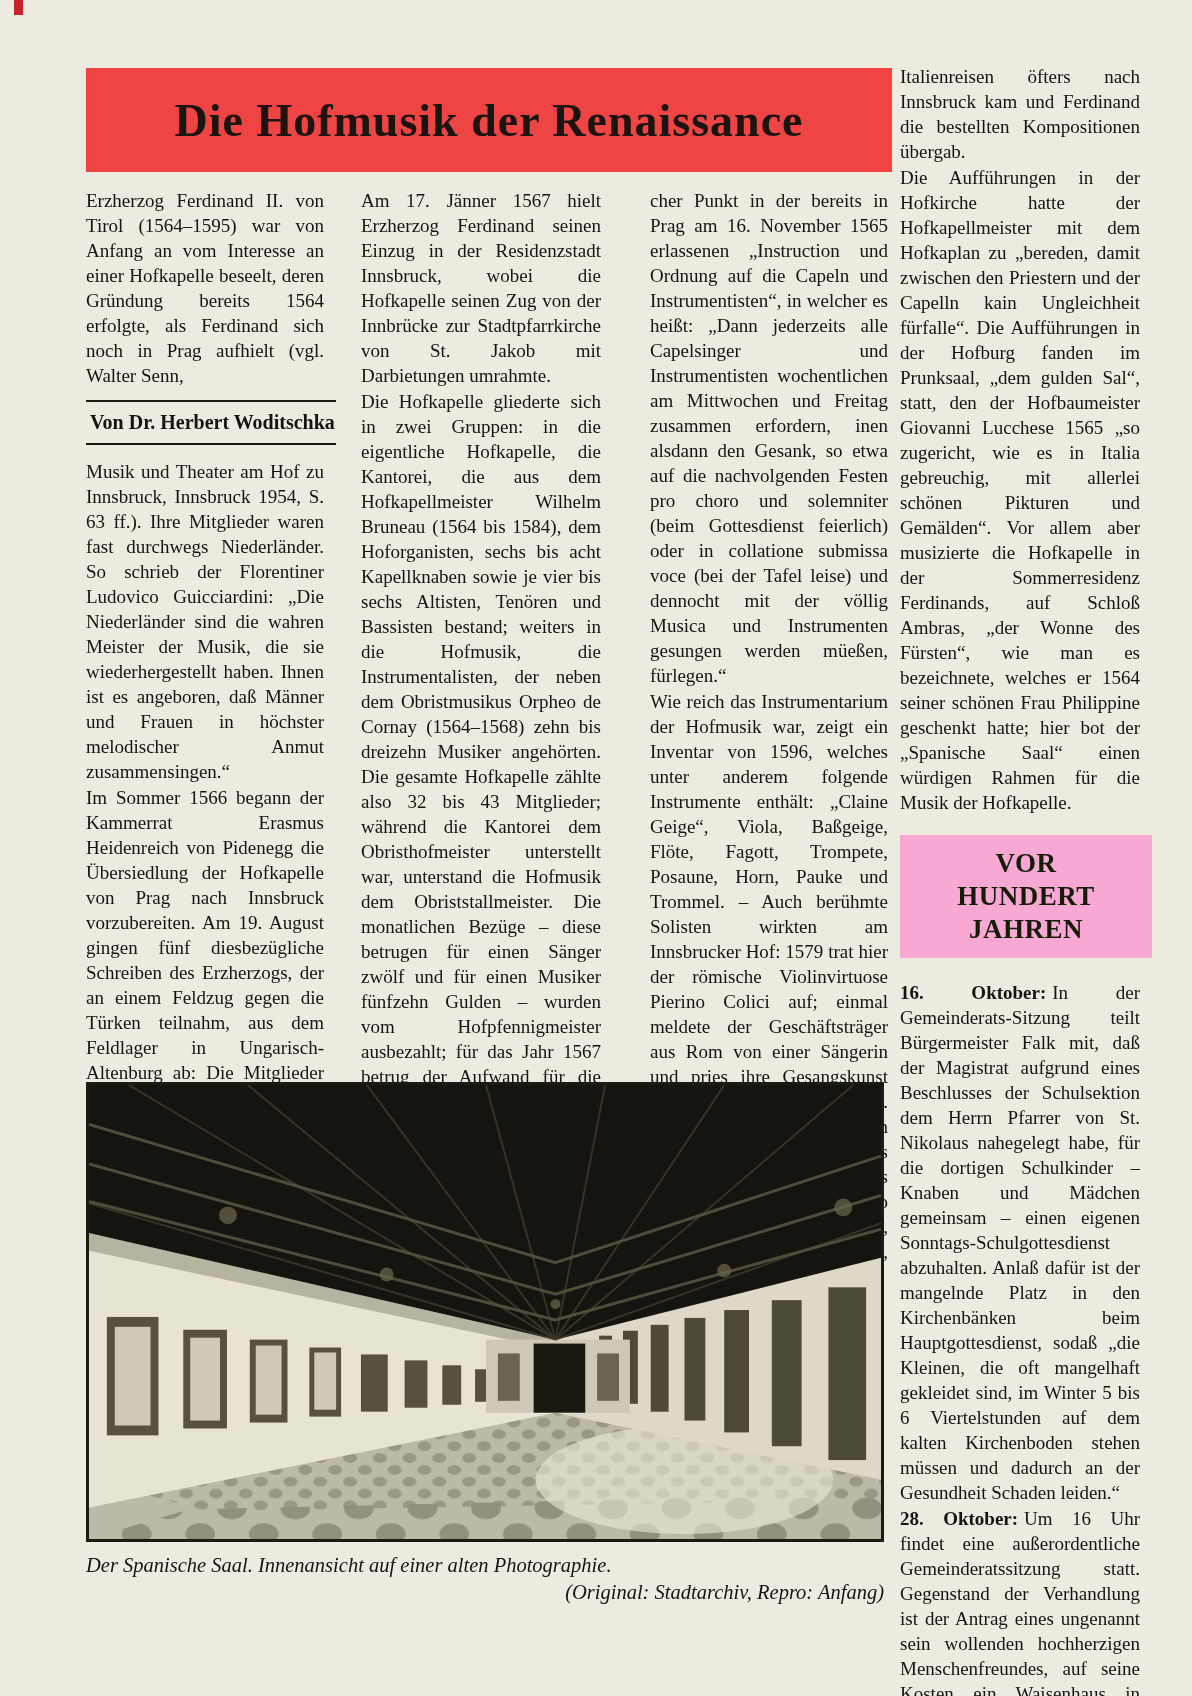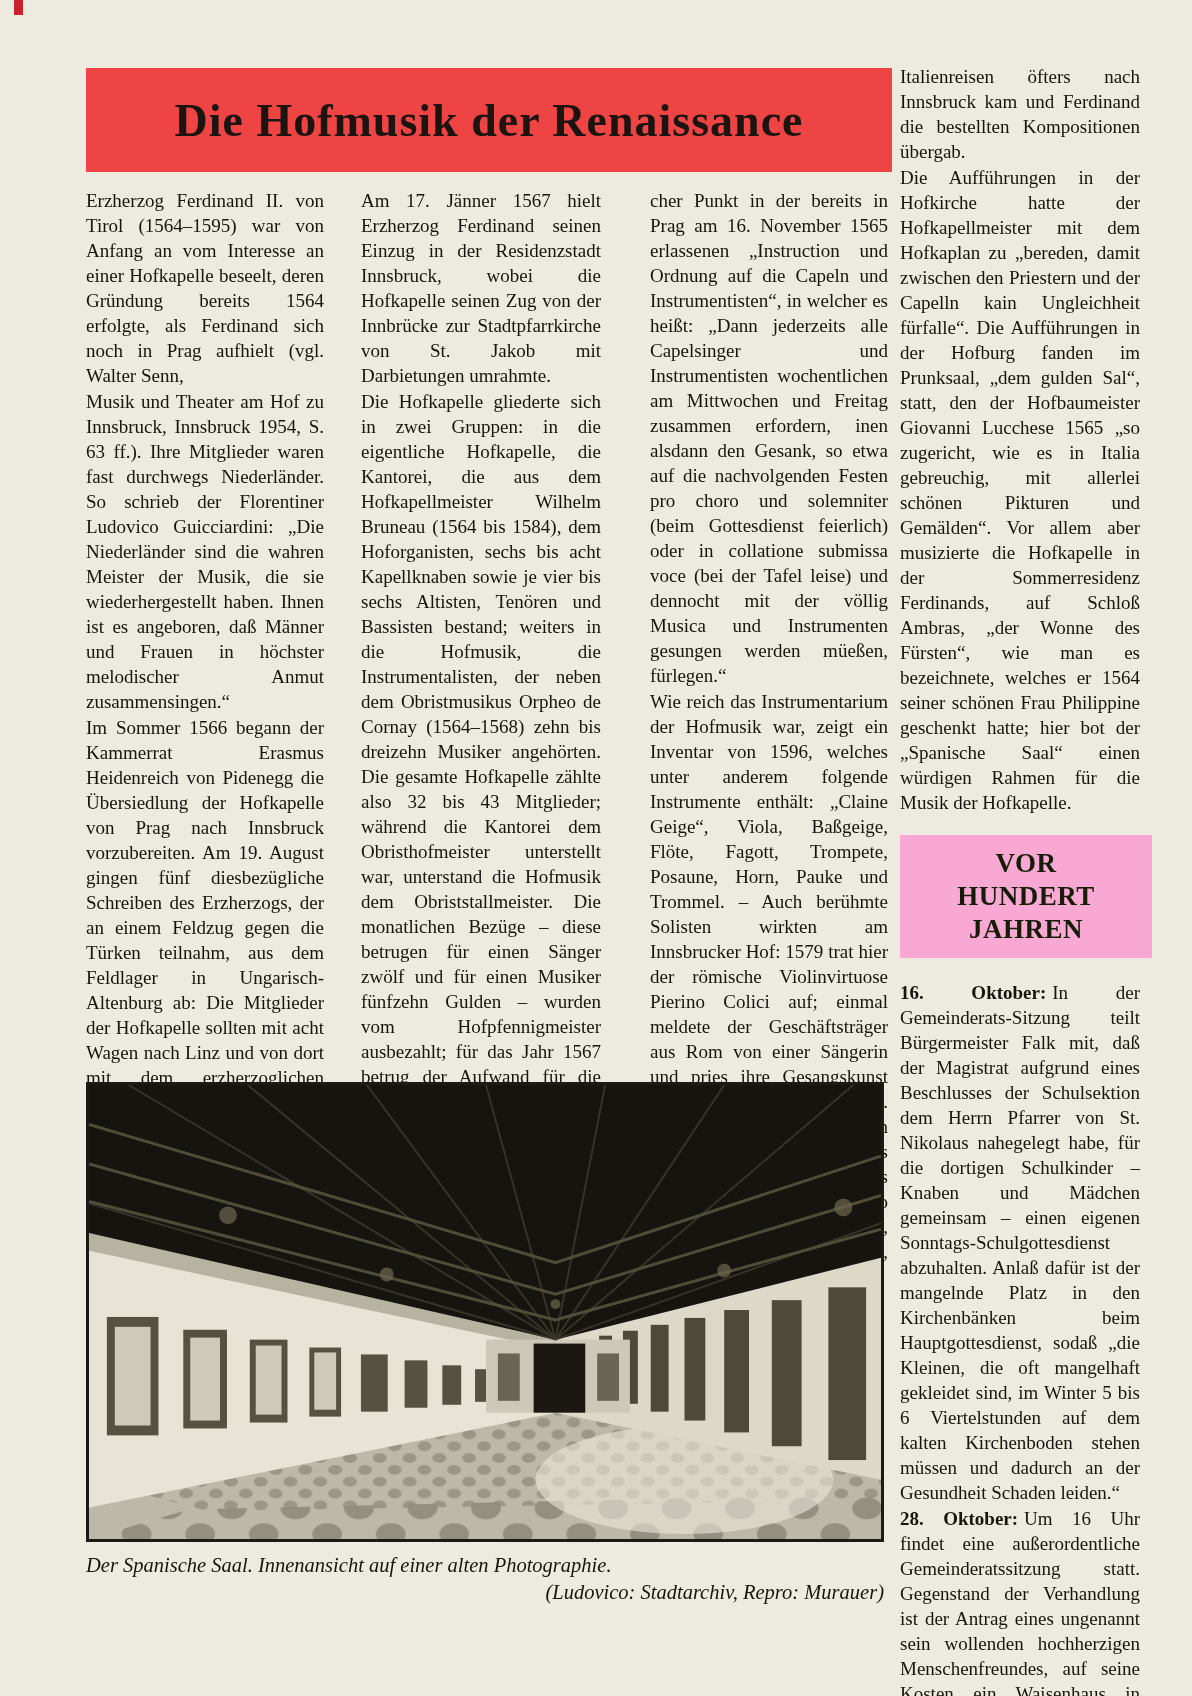--- a/index.html
+++ b/index.html
@@ -49,20 +49,23 @@
 <div class="page">
 
   <div class="print-mark"></div>
 
   <div class="banner">
     <h1>Die Hofmusik der Renaissance</h1>
   </div>
 
   <div class="col col-1">
     <p>Erzherzog Ferdinand II. von Tirol (1564–1595) war von Anfang an vom Interesse an einer Hofkapelle beseelt, deren Gründung bereits 1564 erfolgte, als Ferdinand sich noch in Prag aufhielt (vgl. Walter Senn,</p>
+    <div class="byline-box">
+      <span>Von Dr. Herbert Woditschka</span>
+    </div>
     <p>Musik und Theater am Hof zu Innsbruck, Innsbruck 1954, S. 63 ff.). Ihre Mitglieder waren fast durchwegs Niederländer. So schrieb der Florentiner Ludovico Guicciardini: „Die Niederländer sind die wahren Meister der Musik, die sie wiederhergestellt haben. Ihnen ist es angeboren, daß Männer und Frauen in höchster melodischer Anmut zusammensingen.“</p>
     <p>Im Sommer 1566 begann der Kammerrat Erasmus Heidenreich von Pidenegg die Übersiedlung der Hofkapelle von Prag nach Innsbruck vorzubereiten. Am 19. August gingen fünf diesbezügliche Schreiben des Erzherzogs, der an einem Feldzug gegen die Türken teilnahm, aus dem Feldlager in Ungarisch-Altenburg ab: Die Mitglieder der Hofkapelle sollten mit acht Wagen nach Linz und von dort mit dem erzherzoglichen „Küchenschiff“ nach Innsbruck befördert werden; hier trafen sie am 6. Oktober ein.</p>
   </div>
 
   <div class="col col-2">
     <p>Am 17. Jänner 1567 hielt Erzherzog Ferdinand seinen Einzug in der Residenzstadt Innsbruck, wobei die Hofkapelle seinen Zug von der Innbrücke zur Stadtpfarrkirche von St. Jakob mit Darbietungen umrahmte.</p>
     <p>Die Hofkapelle gliederte sich in zwei Gruppen: in die eigentliche Hofkapelle, die Kantorei, die aus dem Hofkapellmeister Wilhelm Bruneau (1564 bis 1584), dem Hoforganisten, sechs bis acht Kapellknaben sowie je vier bis sechs Altisten, Tenören und Bassisten bestand; weiters in die Hofmusik, die Instrumentalisten, der neben dem Obristmusikus Orpheo de Cornay (1564–1568) zehn bis dreizehn Musiker angehörten. Die gesamte Hofkapelle zählte also 32 bis 43 Mitglieder; während die Kantorei dem Obristhofmeister unterstellt war, unterstand die Hofmusik dem Obriststallmeister. Die monatlichen Bezüge – diese betrugen für einen Sänger zwölf und für einen Musiker fünfzehn Gulden – wurden vom Hofpfennigmeister ausbezahlt; für das Jahr 1567 betrug der Aufwand für die Hofkapelle 7220 Gulden. Chor und Orchester sollten „als wie zusammen ain Corpus“ musizieren. Die dafür nötigen Proben waren daher ein wesentli-</p>
   </div>
 
   <div class="col col-3">
@@ -158,16 +161,16 @@
         <circle cx="300" cy="192" r="7"></circle>
         <circle cx="640" cy="188" r="7"></circle>
         <circle cx="140" cy="132" r="9"></circle>
         <circle cx="760" cy="124" r="9"></circle>
       </g>
     </svg>
   </div>
 
   <div class="caption-wrap">
     <div class="caption-line">Der Spanische Saal. Innenansicht auf einer alten Photographie.</div>
-    <div class="credit-line">(Ludovico: Stadtarchiv, Repro: Murauer)</div>
+    <div class="credit-line">(Original: Stadtarchiv, Repro: Anfang)</div>
   </div>
 
 </div>
 
 </body></html>

